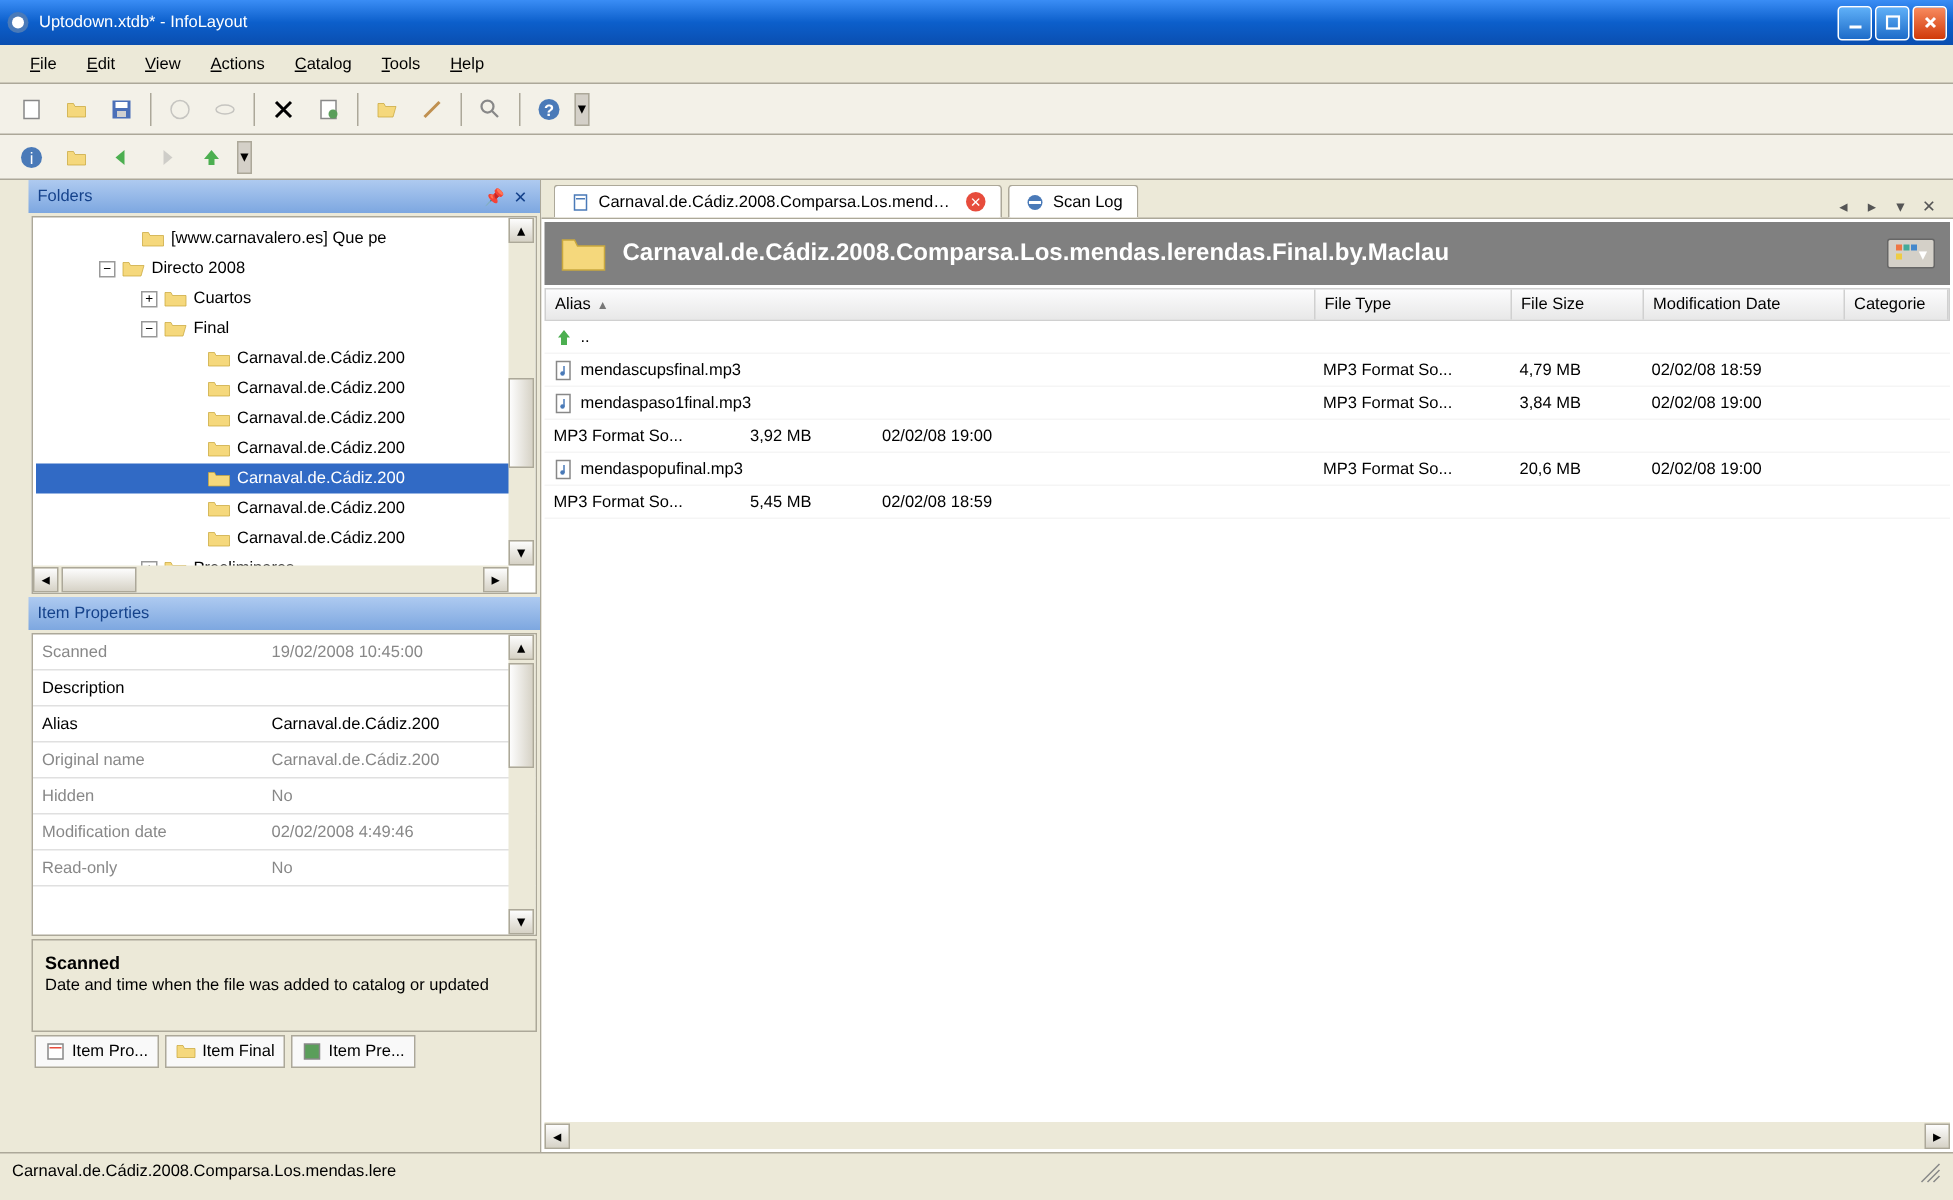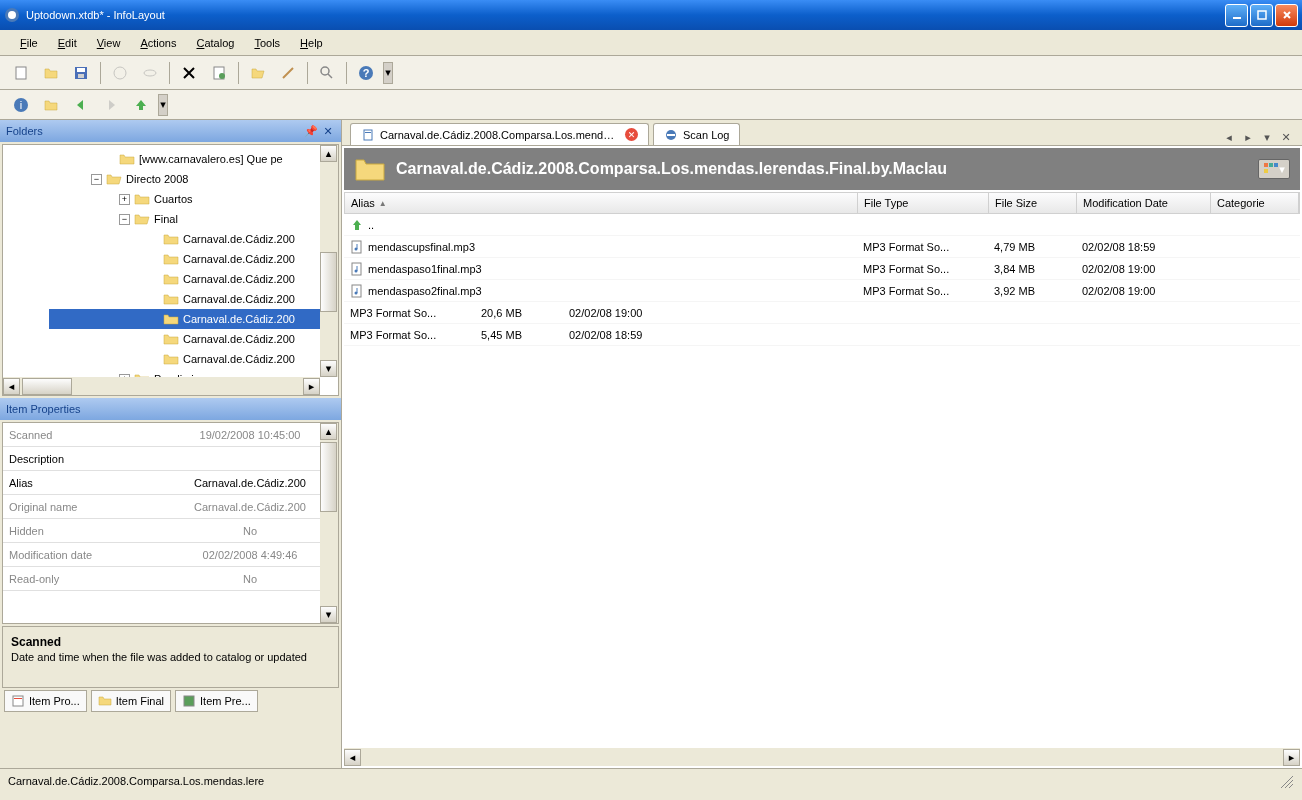--- a/index.html
+++ b/index.html
@@ -18,46 +18,46 @@
 .menu-item { padding: 3px 10px; cursor: pointer; }
 .menu-item u { text-decoration: underline; }
 
 .toolbar { height: 34px; background: #f3f1e8; display: flex; align-items: center; padding: 2px 6px; border-bottom: 1px solid #aca899; }
 .tool-btn { width: 26px; height: 26px; margin: 0 2px; display: flex; align-items: center; justify-content: center; cursor: pointer; border-radius: 2px; }
 .tool-sep { width: 1px; height: 22px; background: #aca899; margin: 0 4px; }
 .toolbar-dropdown { width: 10px; height: 22px; background: #d4d0c8; border: 1px solid #aca899; margin-left: 2px; display:flex; align-items:center; justify-content:center; cursor:pointer; }
 
 .nav-toolbar { height: 30px; background: #f3f1e8; display: flex; align-items: center; padding: 2px 6px; border-bottom: 1px solid #aca899; }
 
-.main-content { display: flex; height: 648px; }
+.main-content { display: flex; height: 648px; margin-left: 19px; }
 
 .left-panel { width: 342px; display: flex; flex-direction: column; border-right: 1px solid #aca899; }
 
 .panel-header { height: 22px; background: linear-gradient(to bottom, #aecaf0, #7da7e0); color: #15428b; display: flex; align-items: center; padding: 0 6px; font-size: 11px; }
 .panel-header-spacer { flex: 1; }
 .panel-header-btn { width: 14px; height: 14px; margin-left: 3px; cursor: pointer; display:flex; align-items:center; justify-content:center; color:#15428b; }
 
-.tree-container { height: 252px; background: white; overflow: hidden; position: relative; border: 1px solid #aca899; margin: 2px; padding-left: 44px; }
+.tree-container { height: 252px; background: white; overflow: hidden; position: relative; border: 1px solid #aca899; margin: 2px; }
 .tree-body { padding: 4px 2px; }
 .tree-row { height: 20px; display: flex; align-items: center; white-space: nowrap; cursor: pointer; }
 .tree-row.selected { background: #316ac5; color: white; }
 .tree-expander { width: 11px; height: 11px; border: 1px solid #999; background: white; display: flex; align-items: center; justify-content: center; font-size: 9px; line-height: 1; margin-right: 4px; cursor: pointer; color: #000; }
 .tree-folder { width: 16px; height: 14px; margin-right: 4px; display:inline-block; }
 .tree-hscroll { position: absolute; bottom: 0; left: 0; right: 18px; height: 18px; background: #ece9d8; display: flex; align-items: center; }
 .tree-vscroll { position: absolute; top: 0; right: 0; bottom: 18px; width: 18px; background: #ece9d8; display:flex; flex-direction:column; }
 .scroll-btn { width: 17px; height: 17px; background: linear-gradient(to bottom, #fdfdfd, #d6d2c6); border: 1px solid #aca899; display:flex; align-items:center; justify-content:center; cursor:pointer; }
 .scroll-thumb-h { height: 17px; width: 50px; background: linear-gradient(to bottom, #fdfdfd, #d6d2c6); border: 1px solid #aca899; margin-left: 2px; }
 .scroll-thumb-v { width: 17px; height: 100px; background: linear-gradient(to right, #fdfdfd, #d6d2c6); border: 1px solid #aca899; margin-top: 2px; }
 
 .props-container { border: 1px solid #aca899; margin: 2px; background: white; position: relative; height: 202px; }
 .props-grid { }
 .prop-row { height: 24px; display: flex; border-bottom: 1px solid #e0e0e0; align-items: center; }
 .prop-row.dim { color: #888; }
 .prop-label { width: 155px; padding-left: 6px; }
-.prop-value { flex: 1; padding-left: 4px; overflow: hidden; white-space: nowrap; text-align: center; }
+.prop-value { flex: 1; padding-left: 4px; overflow: hidden; white-space: nowrap; }
 .props-vscroll { position: absolute; top: 0; right: 0; bottom: 0; width: 18px; background: #ece9d8; display:flex; flex-direction:column; }
 
 .prop-desc { padding: 8px 8px; background: #ece9d8; border: 1px solid #aca899; margin: 0 2px; height: 62px; }
 .prop-desc-title { font-weight: bold; font-size: 12px; margin-bottom: 2px; }
 
 .bottom-tabs { height: 26px; display: flex; align-items: center; padding: 2px 4px; background: #ece9d8; gap: 4px; }
 .bot-tab { height: 22px; padding: 0 6px; background: #f9f9f9; border: 1px solid #aca899; display: flex; align-items: center; gap: 4px; cursor: pointer; }
 .bot-tab-icon { width: 14px; height: 14px; display: inline-block; }
 
 .right-panel { flex: 1; display: flex; flex-direction: column; background: #fff; }
@@ -509,34 +509,34 @@
                 <circle cx="6" cy="9" r="1.5" fill="#4a7ab8"></circle>
               </svg></span>
             <span>mendaspaso1final.mp3</span>
           </div>
         <div class="cell type">MP3 Format So...</div>
         <div class="cell size">3,84 MB</div>
         <div class="cell date">02/02/08 19:00</div>
         <div class="cell cat"></div>
       </div>
       <div class="file-row">
+        <div class="cell type">MP3 Format So...</div>
+        <div class="cell size">3,92 MB</div>
+        <div class="cell date">02/02/08 19:00</div>
+        <div class="cell cat"></div>
+      </div>
+      <div class="file-row">
         <div class="cell alias">
             <span class="file-icon"><svg viewBox="0 0 14 14">
                 <rect x="2" y="1" width="9" height="12" fill="#fff" stroke="#888"></rect>
                 <path d="M7 4 L7 9" stroke="#4a7ab8"></path>
                 <circle cx="6" cy="9" r="1.5" fill="#4a7ab8"></circle>
               </svg></span>
-            <span>mendaspaso2final.mp3</span>
-          </div>
-        <div class="cell type">MP3 Format So...</div>
-        <div class="cell size">3,92 MB</div>
-        <div class="cell date">02/02/08 19:00</div>
-        <div class="cell cat"></div>
-      </div>
-      <div class="file-row">
+            <span>mendaspopufinal.mp3</span>
+          </div>
         <div class="cell type">MP3 Format So...</div>
         <div class="cell size">20,6 MB</div>
         <div class="cell date">02/02/08 19:00</div>
         <div class="cell cat"></div>
       </div>
       <div class="file-row">
         <div class="cell type">MP3 Format So...</div>
         <div class="cell size">5,45 MB</div>
         <div class="cell date">02/02/08 18:59</div>
         <div class="cell cat"></div>

